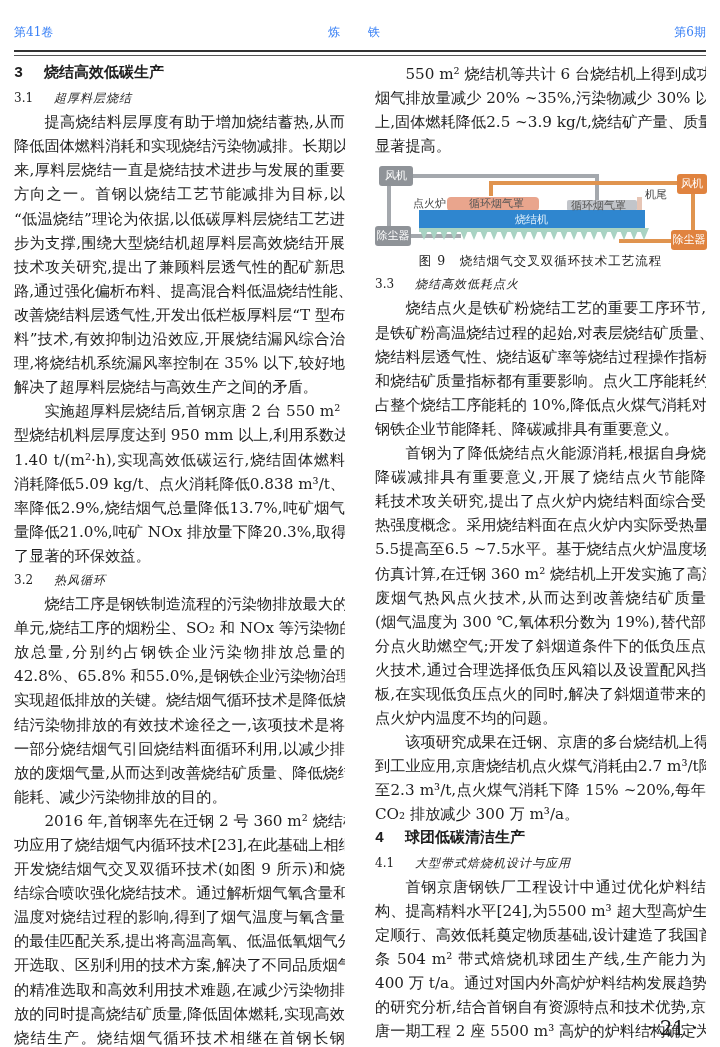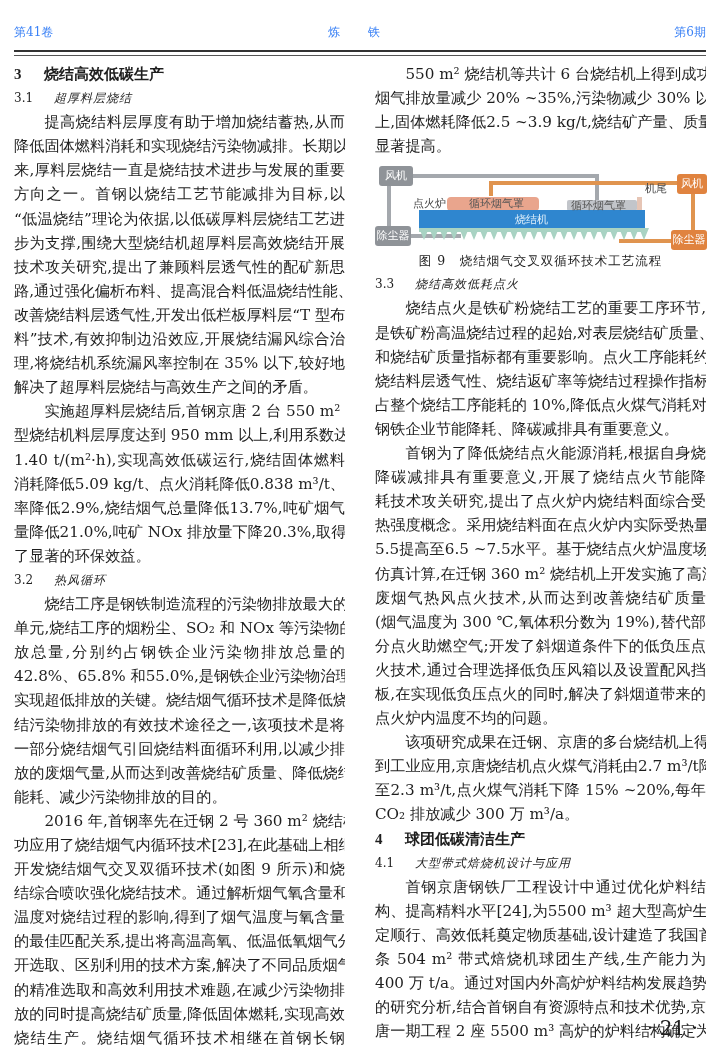--- a/index.html
+++ b/index.html
@@ -12,21 +12,21 @@
   .header .right { position: absolute; right: 0; top: 0; }
   .rule-thick { position: absolute; top: 50px; left: 14px; right: 14px; height: 2px; background: #333; }
   .rule-thin { position: absolute; top: 55px; left: 14px; right: 14px; height: 1px; background: #555; }
 
   .col { position: absolute; top: 62px; width: 331px; font-size: 15.2px; line-height: 24.1px; }
   .col.left { left: 14px; }
   .col.right { left: 375px; }
   .line { white-space: nowrap; overflow: hidden; text-align: justify; text-align-last: justify; height: 24.1px; }
   .line.last { text-align-last: left; }
   .indent { padding-left: 2em; }
-  .h1 { font-family: Liberation Serif, serif; font-weight: bold; font-size: 15px; }
+  .h1 { font-family: Liberation Mono, monospace; font-weight: bold; font-size: 15px; }
   .h1 .num { display: inline-block; width: 30px; }
   .h2 { font-size: 12px; }
   .h2 .num { display: inline-block; width: 40px; font-family: "DejaVu Serif", serif; }
   .h2 .title { font-style: italic; letter-spacing: 1px; }
 
   .figure { position: relative; width: 331px; height: 84px; margin: 6px 0 2px 0; }
   .caption { text-align: center; font-size: 12.5px; height: 22px; line-height: 22px; letter-spacing: 1px; }
   .page-num { position: absolute; top: 1016px; right: 22px; font-size: 20px; }
   .fig-label { position: absolute; font-size: 11px; line-height: 13px; white-space: nowrap; }
   .box-gray { position: absolute; background: #8f9398; color: #fff; font-size: 11px;
@@ -133,33 +133,33 @@
       </g>
       <path id="teeth" d="M44 64 L54 64 L49 76 Z M54 64 L64 64 L59 76 Z M64 64 L74 64 L69 76 Z M74 64 L84 64 L79 76 Z M84 64 L94 64 L89 76 Z M94 64 L104 64 L99 76 Z M104 64 L114 64 L109 76 Z M114 64 L124 64 L119 76 Z M124 64 L134 64 L129 76 Z M134 64 L144 64 L139 76 Z M144 64 L154 64 L149 76 Z M154 64 L164 64 L159 76 Z M164 64 L174 64 L169 76 Z M174 64 L184 64 L179 76 Z M184 64 L194 64 L189 76 Z M194 64 L204 64 L199 76 Z M204 64 L214 64 L209 76 Z M214 64 L224 64 L219 76 Z M224 64 L234 64 L229 76 Z M234 64 L244 64 L239 76 Z M244 64 L254 64 L249 76 Z M254 64 L264 64 L259 76 Z M264 64 L274 64 L269 76 Z " fill="#a9d3c3"></path>
     </svg>
     <div class="box-gray" style="left:4px;top:2px;width:34px;height:20px;">风机</div>
     <div class="box-orange" style="left:302px;top:10px;width:30px;height:20px;">风机</div>
     <div class="box-gray" style="left:0px;top:62px;width:36px;height:20px;">除尘器</div>
     <div class="box-orange" style="left:296px;top:66px;width:36px;height:20px;">除尘器</div>
     <div class="fig-label" style="left:38px;top:33px;color:#444;">点火炉</div>
     <div class="fig-label" style="left:94px;top:33px;color:#555;">循环烟气罩</div>
     <div class="fig-label" style="left:196px;top:35px;color:#555;">循环烟气罩</div>
-    <div class="fig-label" style="left:270px;top:18px;color:#444;font-family:Liberation Serif, serif;">机尾</div>
+    <div class="fig-label" style="left:270px;top:24px;color:#444;font-family:Liberation Serif, serif;">机尾</div>
     <div class="fig-label" style="left:140px;top:49px;color:#dfeffa;">烧结机</div>
   </div>
   <div class="caption">图 9　烧结烟气交叉双循环技术工艺流程</div>
 
   <div class="line last h2">
     <span class="num">3.3</span><span class="title">烧结高效低耗点火</span>
   </div>
   <div>
       <div class="line indent">烧结点火是铁矿粉烧结工艺的重要工序环节,</div>
       <div class="line">是铁矿粉高温烧结过程的起始,对表层烧结矿质量、</div>
+      <div class="line">烧结料层透气性、烧结返矿率等烧结过程操作指标</div>
       <div class="line">和烧结矿质量指标都有重要影响。点火工序能耗约</div>
-      <div class="line">烧结料层透气性、烧结返矿率等烧结过程操作指标</div>
       <div class="line">占整个烧结工序能耗的 10%,降低点火煤气消耗对</div>
       <div class="line last">钢铁企业节能降耗、降碳减排具有重要意义。</div>
     </div>
   <div>
       <div class="line indent">首钢为了降低烧结点火能源消耗,根据自身烧</div>
       <div class="line">降碳减排具有重要意义,开展了烧结点火节能降</div>
       <div class="line">耗技术攻关研究,提出了点火炉内烧结料面综合受</div>
       <div class="line">热强度概念。采用烧结料面在点火炉内实际受热量</div>
       <div class="line">5.5提高至6.5 ~7.5水平。基于烧结点火炉温度场</div>
       <div class="line">仿真计算,在迁钢 360 m² 烧结机上开发实施了高温</div>

